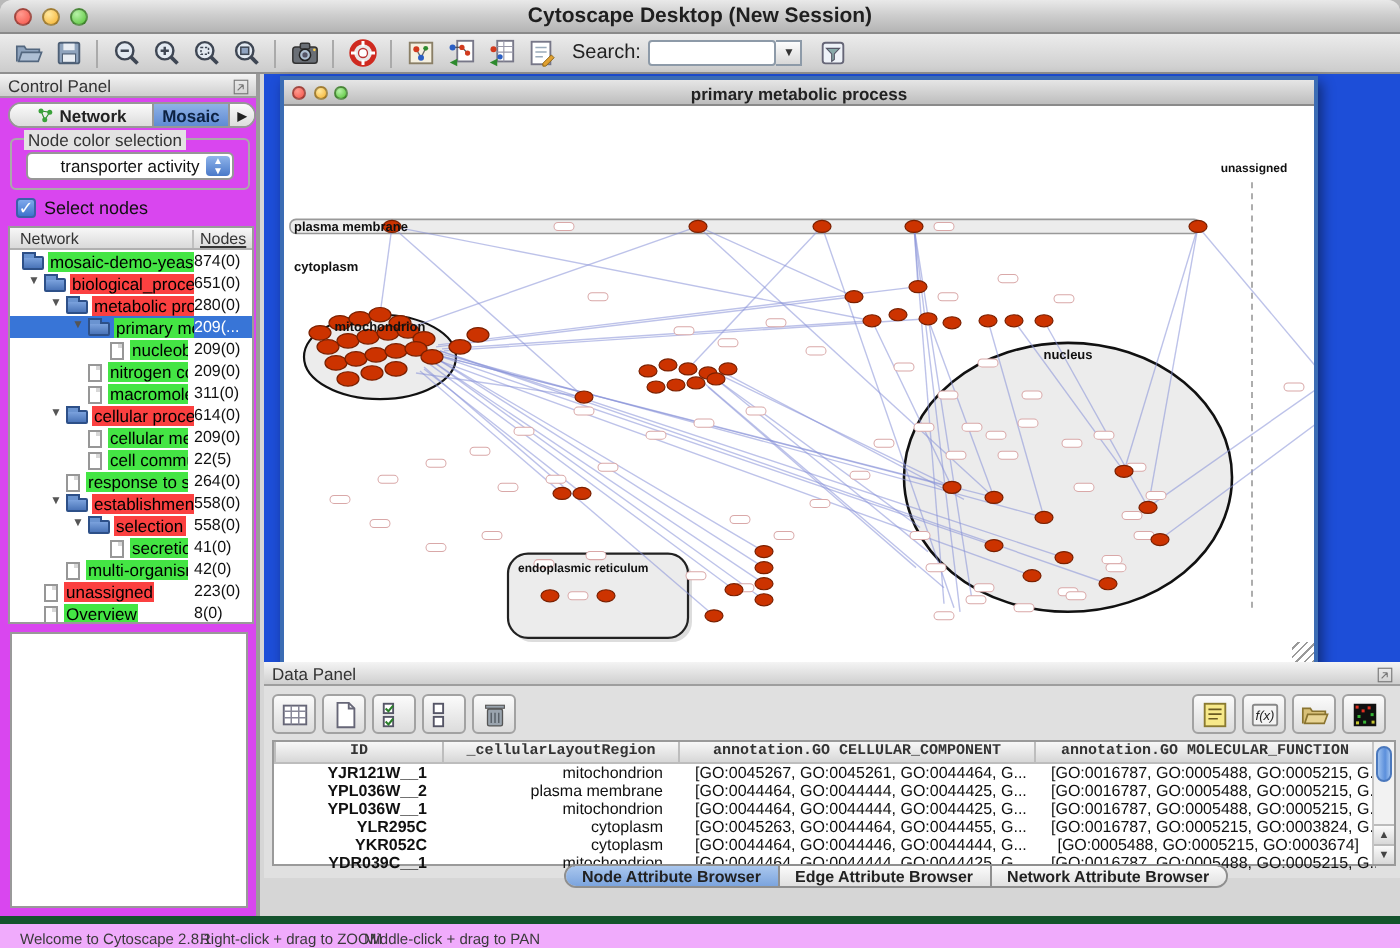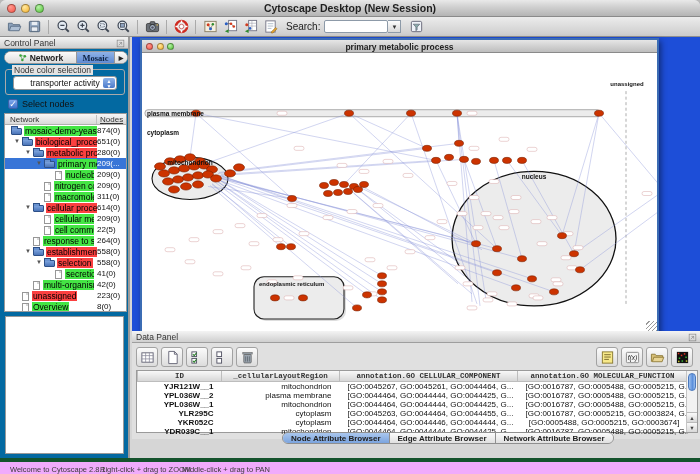--- a/index.html
+++ b/index.html
@@ -24,29 +24,29 @@
     display:flex; align-items:center; padding-left:4px; }
   .tbtn { width:20px; height:18px; display:inline-flex; align-items:center; justify-content:center; }
   .tbtn svg { width:15px; height:15px; }
   .tsep { width:1px; height:14px; background:#aaa; margin:0 4px; }
   .search-lbl { font-size:10px; color:#222; margin:0 4px 0 6px; }
   .search-input { width:64px; height:13px; border:1px solid #8d9aa8; border-radius:2px; background:#fff; font-size:9px; padding:0 3px; }
   .search-drop { width:13px; height:13px; border:1px solid #8d9aa8; border-left:none; background:linear-gradient(#fdfdfd,#d8d8d8);
     font-size:6px; color:#333; display:inline-flex; align-items:center; justify-content:center; }
 
   
-  .cpanel { position:absolute; left:0; top:37px; width:130px; bottom:16px; background:#0369a1; border-right:2px solid #9b9b9b; }
+  .cpanel { position:absolute; left:0; top:37px; width:130px; bottom:16px; background:#d946ef; border-right:2px solid #9b9b9b; }
   .phdr { position:absolute; left:0; right:0; top:0; height:12px;
     background:linear-gradient(#f4f4f4,#cfcfcf); border-bottom:1px solid #9e9e9e;
     font-size:8.5px; color:#333; padding:1px 0 0 4px; }
   .phdr .float-ic { position:absolute; right:3px; top:2px; width:9px; height:9px; }
   .seg { position:absolute; left:4px; top:14px; height:13px; display:flex; border:1px solid #979797; border-radius:7px; overflow:hidden; background:#f2f2f2; }
   .seg .sg { font-size:8.5px; font-weight:bold; color:#222; display:flex; align-items:center; justify-content:center; gap:2px;
     background:linear-gradient(#fbfbfb,#dcdcdc); border-right:1px solid #979797; padding:0 2px; }
-  .seg .sg.sel { background:linear-gradient(#8fb2e6,#5f8bd4); color:#0d2242;font-family:Liberation Serif, serif; }
+  .seg .sg.sel { background:linear-gradient(#8fb2e6,#5f8bd4); color:#0d2242; }
   .seg .sg:last-child { border-right:none; }
   .groupbox { position:absolute; left:5px; top:32px; width:120px; height:26px; border:1px solid #aaa; border-radius:3px; }
   .groupbox .glabel { position:absolute; left:6px; top:-5px; background:#e3e3e3; font-size:8.5px; color:#333; padding:0 2px; }
   .combo { position:absolute; left:7px; top:6px; width:104px; height:14px; background:#fff; border:1px solid #979797; border-radius:3px;
     font-size:8.5px; color:#111; text-align:center; line-height:12px; }
   .combo .stepper { position:absolute; right:1px; top:1px; bottom:1px; width:12px; border-radius:2px;
     background:linear-gradient(#8fb4ea,#4a79c9); color:#fff; font-size:5px; line-height:5px; text-align:center; padding-top:1px; }
   .chkrow { position:absolute; left:8px; top:61px; height:12px; display:flex; align-items:center; gap:4px; }
   .chk { width:10px; height:10px; border-radius:2px; border:1px solid #3a62a8;
     background:linear-gradient(#7fa9ec,#3f74cd); color:#fff; font-size:9px; line-height:9px; text-align:center; }

